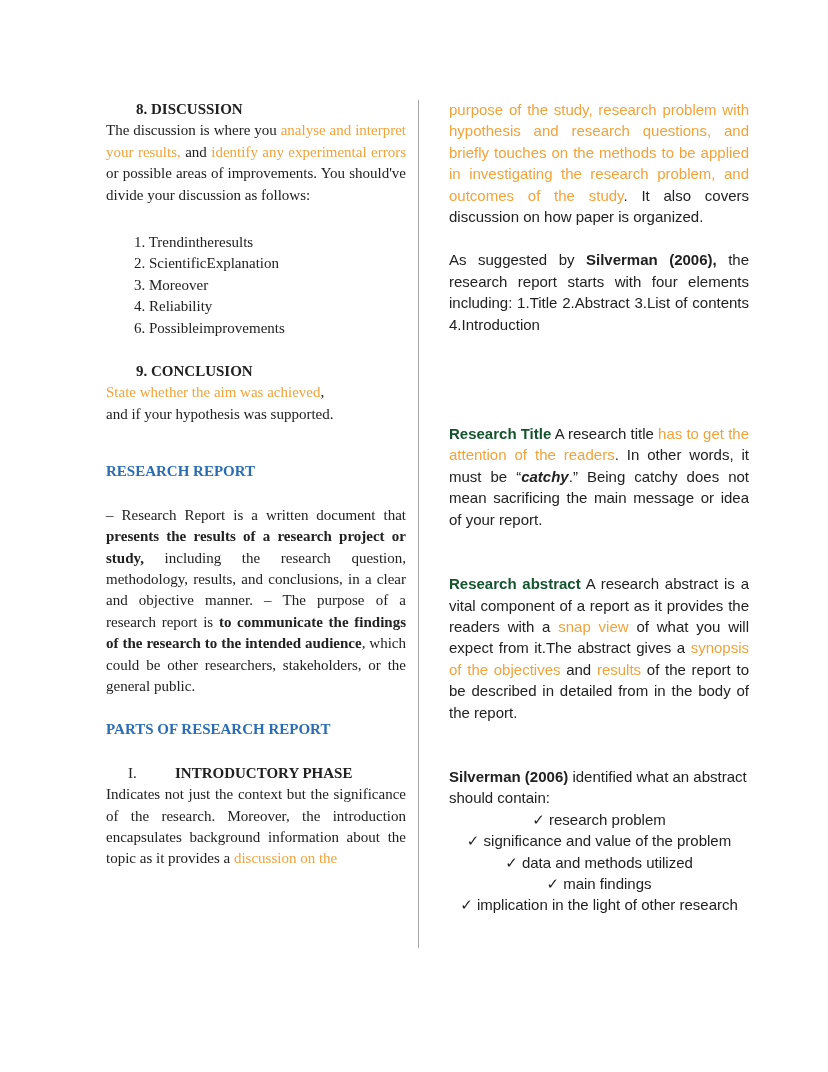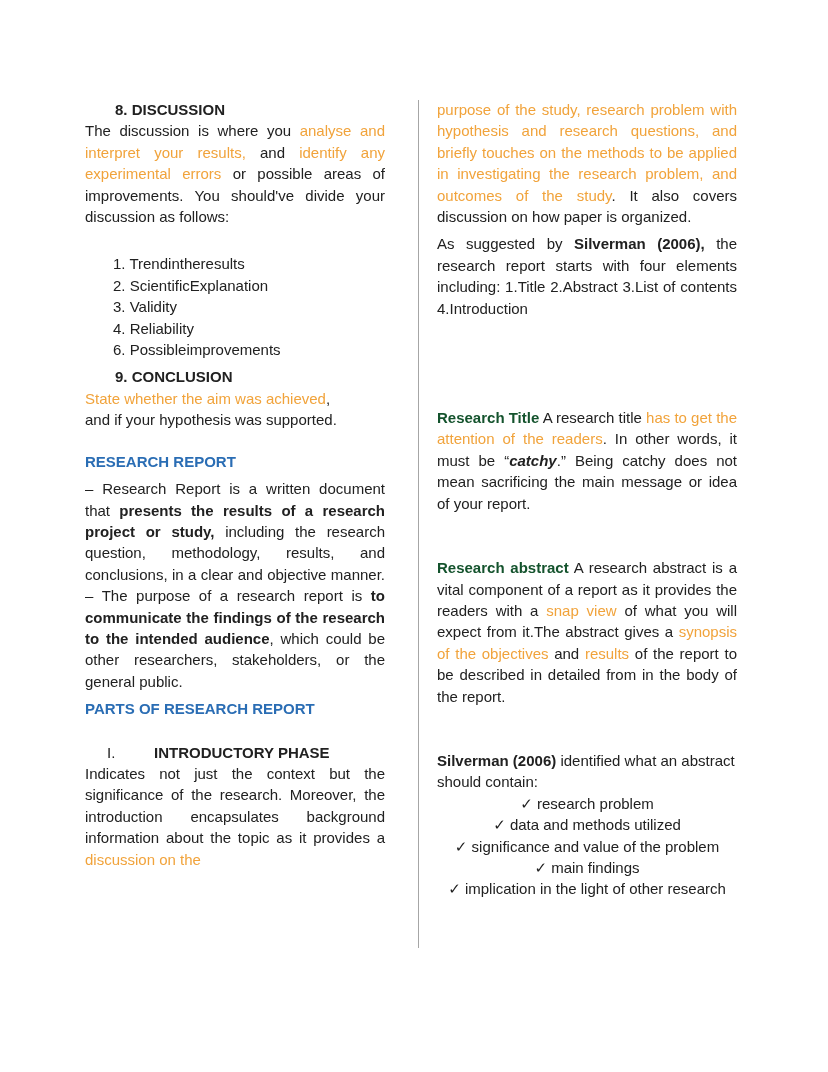--- a/index.html
+++ b/index.html
@@ -1,32 +1,32 @@
 <!DOCTYPE html>
 <html><head>
 <meta charset="utf-8">
 <style>
   html,body{margin:0;padding:0;background:#ffffff;}
   .page{position:relative;width:828px;height:1072px;background:#ffffff;overflow:hidden;
         font-family:"Liberation Sans",sans-serif;font-size:15px;line-height:21.4px;color:#212121;}
   .col{position:absolute;top:99px;width:300px;}
-  .col-left{left:85px;}
-  .col-right{left:437px;}
+  .col-left{left:106px;font-family:Liberation Serif, serif;}
+  .col-right{left:449px;}
   .divider{position:absolute;left:418px;top:100px;width:1px;height:848px;background:#a6a6a6;}
   p{margin:0;text-align:justify;}
   p.la{text-align:left;}
   .hd{font-weight:bold;text-align:left;}
   .ind{padding-left:30px;}
   .blue{color:#2a6db4;}
   .o{color:#f1a33b;}
   .b{font-weight:bold;}
   .lb{color:#14532d;font-weight:bold;}
   .bi{font-weight:bold;font-style:italic;}
-  .mt1{margin-top:6px;}
-  .mt20{margin-top:20px;}
+  .mt1{margin-top:22px;}
+  .mt20{margin-top:36px;}
   .mt43{margin-top:43px;}
   .mt88{margin-top:88px;}
   .list{margin-top:26px;padding-left:28px;}
   .list-row{text-align:left;}
   .intro-line{padding-left:22px;margin-top:22px;text-align:left;}
   .numeral{display:inline-block;width:47px;}
   .check-row{text-align:center;}
 </style>
 </head>
 <body>
@@ -37,21 +37,21 @@
 
   <div class="col col-left">
 
     <div class="hd ind">8. DISCUSSION</div>
 
     <p><span>The discussion is where you </span><span class="o">analyse and interpret your results,</span><span> and </span><span class="o">identify any experimental errors</span><span> or possible areas of improvements. You should've divide your discussion as follows:</span></p>
 
     <div class="list">
       <div class="list-row"><span>1.</span> <span>Trendintheresults</span></div>
       <div class="list-row"><span>2.</span> <span>ScientificExplanation</span></div>
-      <div class="list-row"><span>3.</span> <span>Validity</span></div>
+      <div class="list-row"><span>3.</span> <span>Moreover</span></div>
       <div class="list-row"><span>4.</span> <span>Reliability</span></div>
       <div class="list-row"><span>6.</span> <span>Possibleimprovements</span></div>
     </div>
 
     <div class="hd ind mt1">9. CONCLUSION</div>
 
     <p class="la"><span class="o">State whether the aim was achieved</span><span>,</span></p>
     <p class="la"><span>and if your hypothesis was supported.</span></p>
 
     <div class="hd blue mt20">RESEARCH REPORT</div>
@@ -73,21 +73,21 @@
     <p class="mt1"><span>As suggested by </span><span class="b">Silverman (2006),</span><span> the research report starts with four elements including: 1.Title 2.Abstract 3.List of contents 4.Introduction</span></p>
 
     <p class="mt88"><span class="lb">Research Title</span><span> A research title </span><span class="o">has to get the attention of the readers</span><span>. In other words, it must be “</span><span class="bi">catchy</span><span>.” Being catchy does not mean sacrificing the main message or idea of your report.</span></p>
 
     <p class="mt43"><span class="lb">Research abstract</span><span> A research abstract is a vital component of a report as it provides the readers with a </span><span class="o">snap view</span><span> of what you will expect from it.The abstract gives a </span><span class="o">synopsis of the objectives</span><span> and </span><span class="o">results</span><span> of the report to be described in detailed from in the body of the report.</span></p>
 
     <p class="la mt43"><span class="b">Silverman (2006)</span><span> identified what an abstract should contain:</span></p>
 
     <div>
       <div class="check-row"><span>✓</span> <span>research problem</span></div>
+      <div class="check-row"><span>✓</span> <span>significance and value of the problem</span></div>
       <div class="check-row"><span>✓</span> <span>data and methods utilized</span></div>
-      <div class="check-row"><span>✓</span> <span>significance and value of the problem</span></div>
       <div class="check-row"><span>✓</span> <span>main findings</span></div>
       <div class="check-row"><span>✓</span> <span>implication in the light of other research</span></div>
     </div>
 
   </div>
 
 </div>
 
 </body></html>

